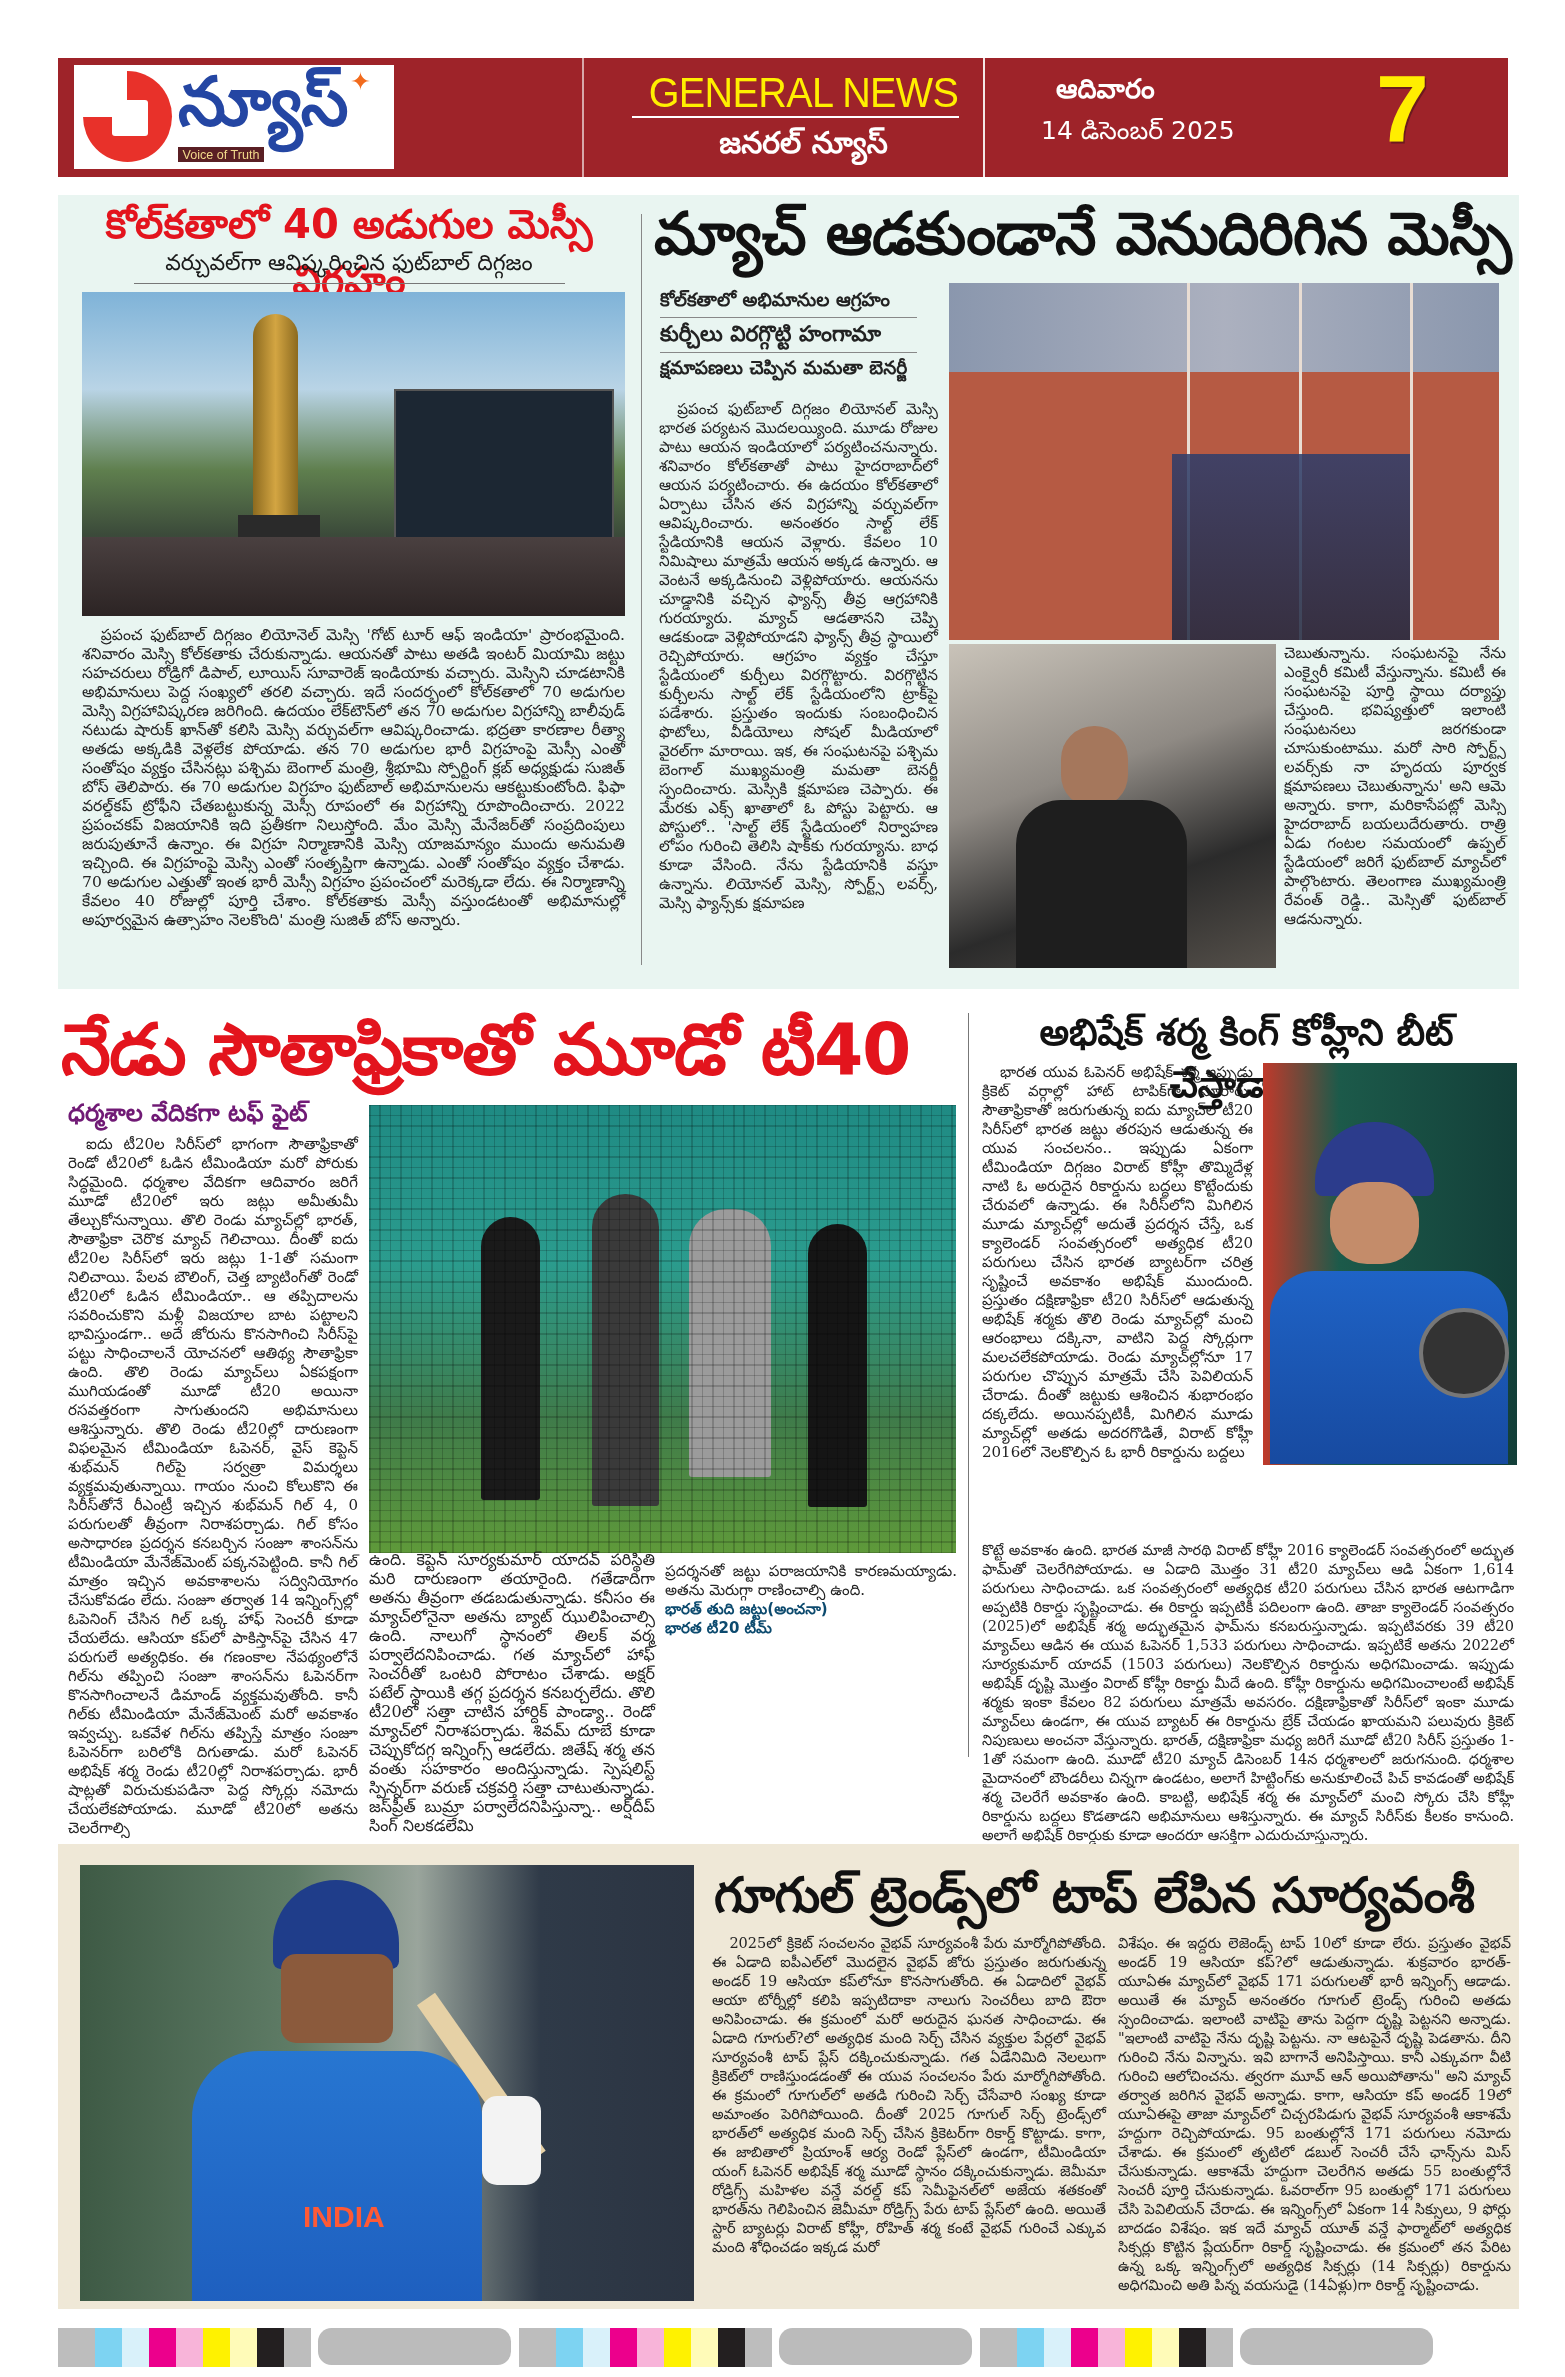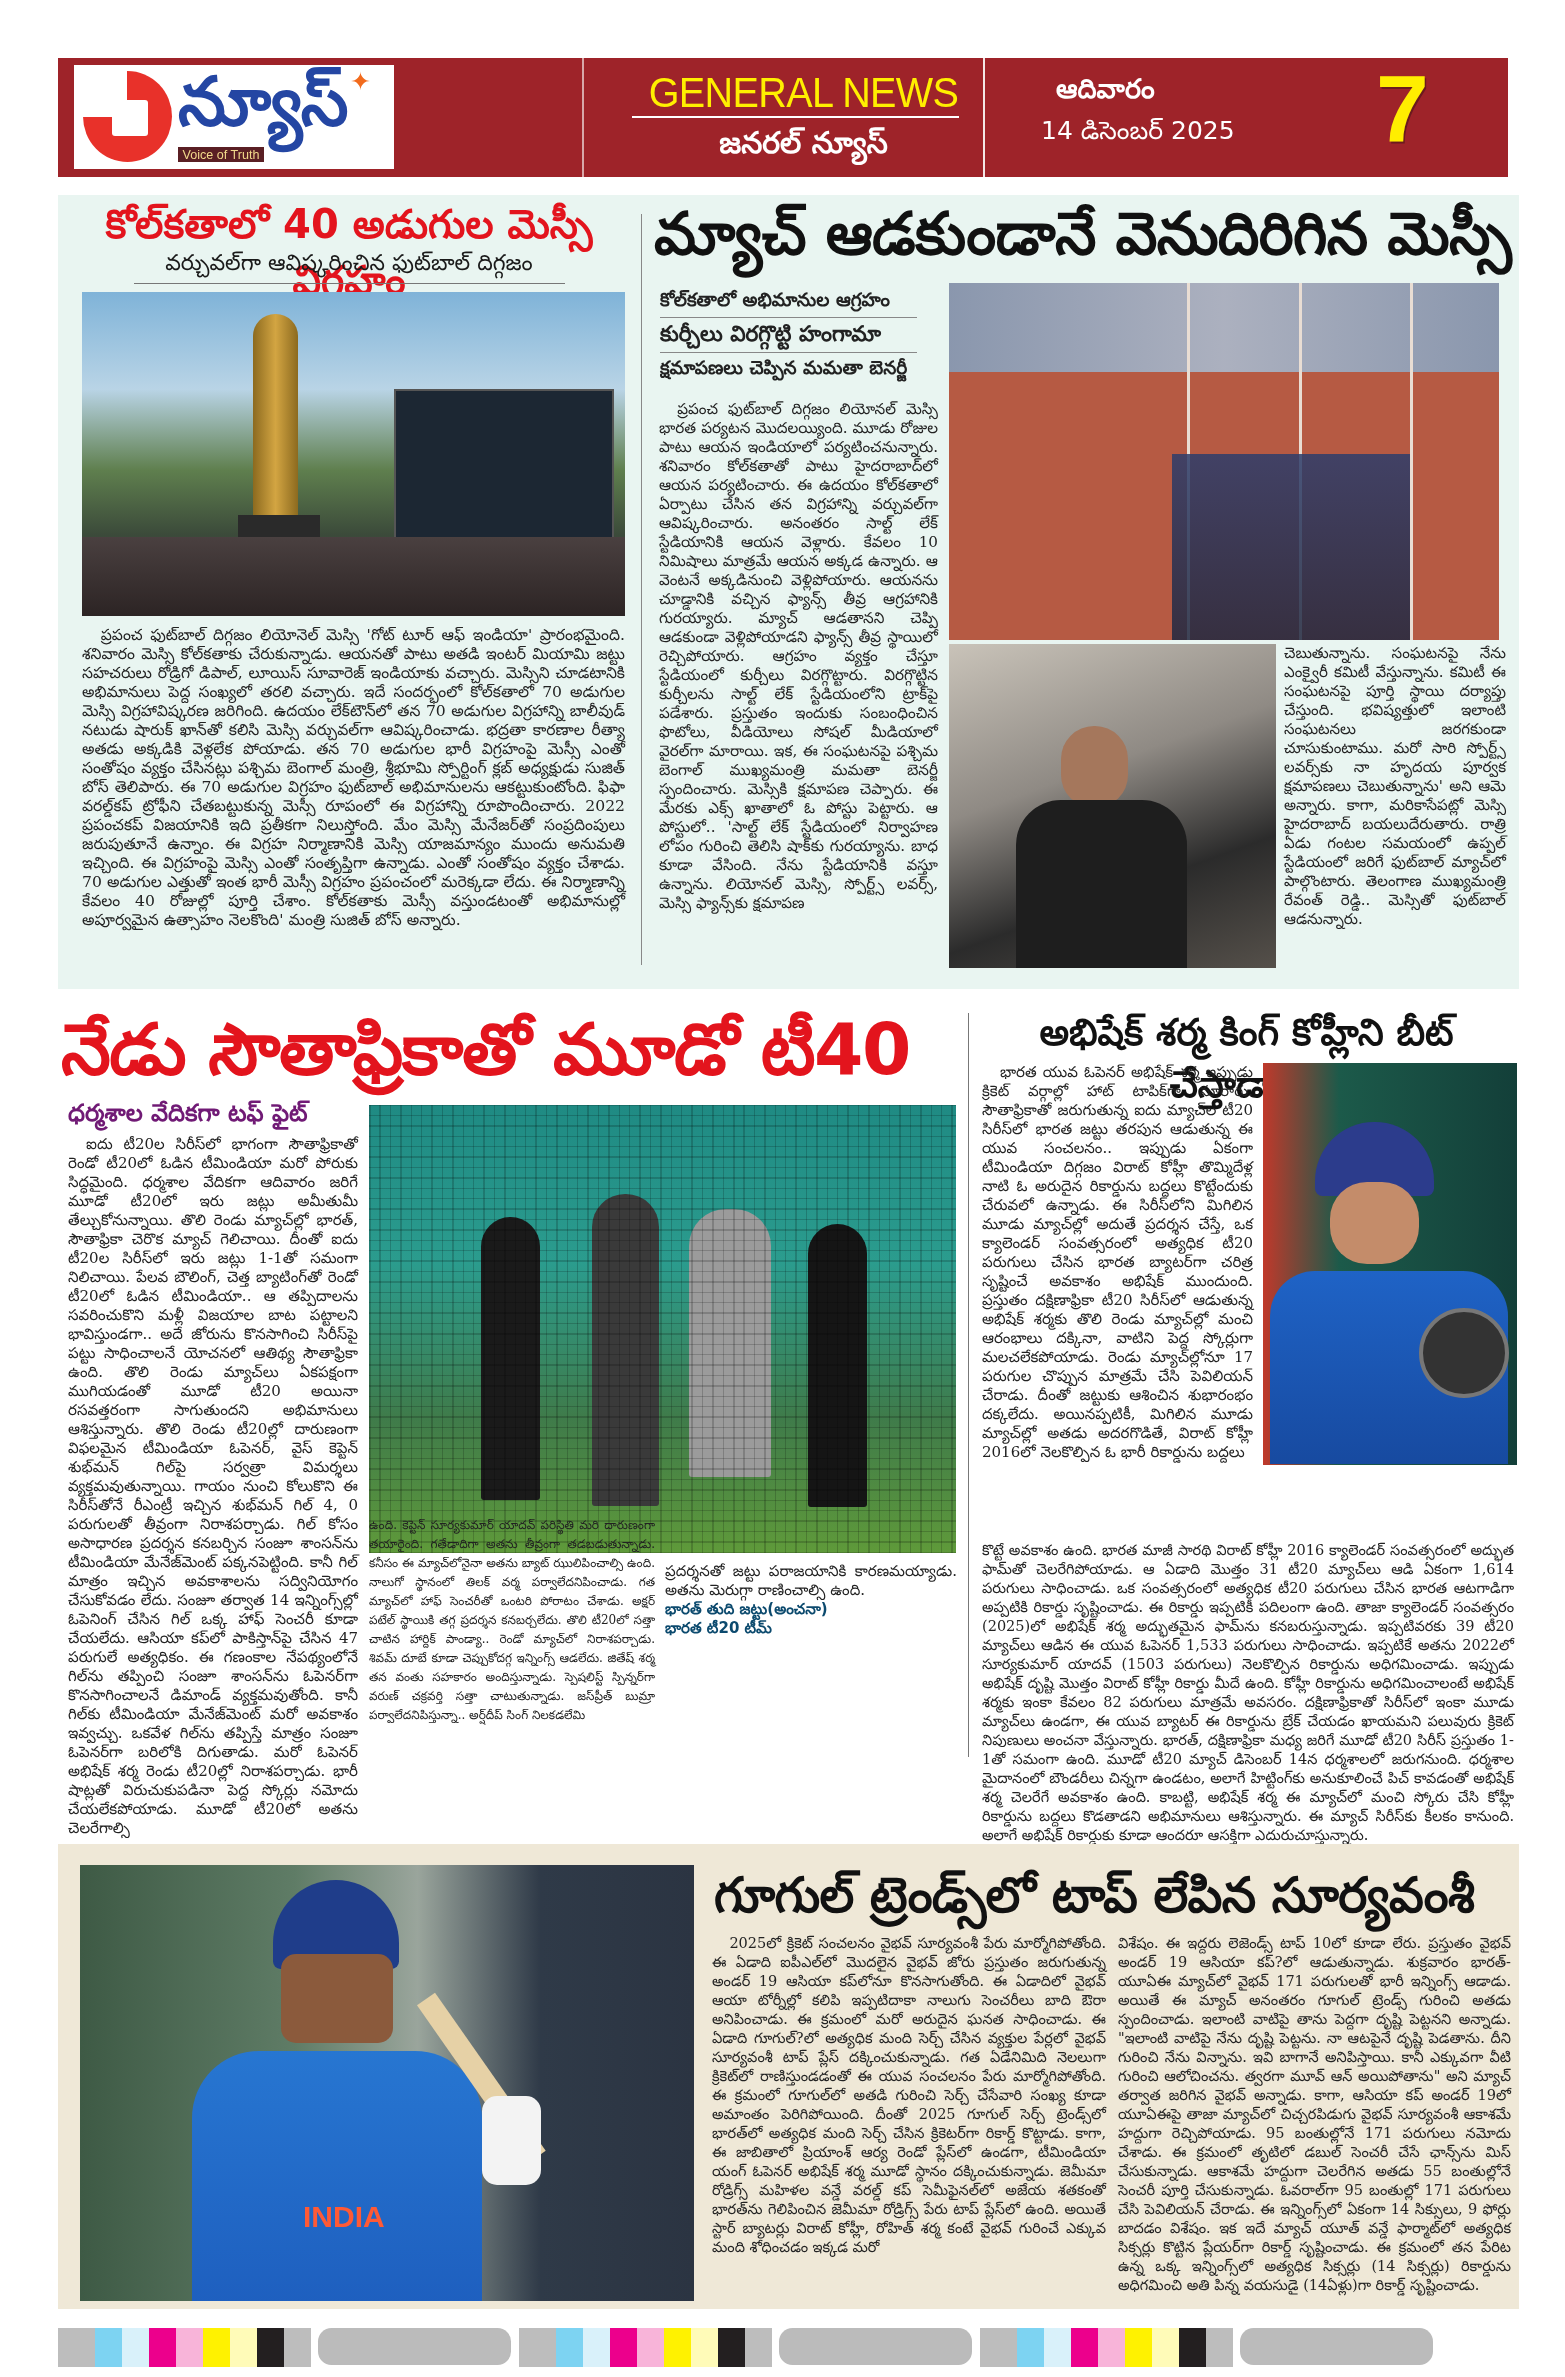--- a/index.html
+++ b/index.html
@@ -133,21 +133,21 @@
   <div style="position:absolute;left:112px;top:112px;width:59px;height:283px;background:#1a1a1a;border-radius:30px 30px 3px 3px;"></div>
   <div style="position:absolute;left:223px;top:89px;width:67px;height:312px;background:#3a3a3a;border-radius:33px 33px 3px 3px;"></div>
   <div style="position:absolute;left:320px;top:104px;width:82px;height:268px;background:#9b9b9b;border-radius:37px 37px 3px 3px;"></div>
   <div style="position:absolute;left:439px;top:119px;width:59px;height:283px;background:#151515;border-radius:30px 30px 3px 3px;"></div>
   <div style="position:absolute;left:0;top:0;width:587px;height:448px;background-image:repeating-linear-gradient(0deg,rgba(0,0,0,.18) 0 1.5px,transparent 1.5px 10.4px),repeating-linear-gradient(90deg,rgba(0,0,0,.18) 0 1.5px,transparent 1.5px 10.4px);"></div>
 </div>
 
 <div class="abs body-text" style="left:68px;top:1135px;width:290px;height:684px;font-size:15px;line-height:19px;">
   <p>ఐదు టీ20ల సిరీస్‌లో భాగంగా సౌతాఫ్రికాతో రెండో టీ20లో ఓడిన టీమిండియా మరో పోరుకు సిద్ధమైంది. ధర్మశాల వేదికగా ఆదివారం జరిగే మూడో టీ20లో ఇరు జట్లు అమీతుమీ తేల్చుకోనున్నాయి. తొలి రెండు మ్యాచ్‌ల్లో భారత్, సౌతాఫ్రికా చెరొక మ్యాచ్ గెలిచాయి. దీంతో ఐదు టీ20ల సిరీస్‌లో ఇరు జట్లు 1-1తో సమంగా నిలిచాయి. పేలవ బౌలింగ్, చెత్త బ్యాటింగ్‌తో రెండో టీ20లో ఓడిన టీమిండియా.. ఆ తప్పిదాలను సవరించుకొని మళ్లీ విజయాల బాట పట్టాలని భావిస్తుండగా.. అదే జోరును కొనసాగించి సిరీస్‌పై పట్టు సాధించాలనే యోచనలో ఆతిథ్య సౌతాఫ్రికా ఉంది. తొలి రెండు మ్యాచ్‌లు ఏకపక్షంగా ముగియడంతో మూడో టీ20 అయినా రసవత్తరంగా సాగుతుందని అభిమానులు ఆశిస్తున్నారు. తొలి రెండు టీ20ల్లో దారుణంగా విఫలమైన టీమిండియా ఓపెనర్, వైస్ కెప్టెన్ శుభ్‌మన్ గిల్‌పై సర్వత్రా విమర్శలు వ్యక్తమవుతున్నాయి. గాయం నుంచి కోలుకొని ఈ సిరీస్‌తోనే రీఎంట్రీ ఇచ్చిన శుభ్‌మన్ గిల్ 4, 0 పరుగులతో తీవ్రంగా నిరాశపర్చాడు. గిల్ కోసం అసాధారణ ప్రదర్శన కనబర్చిన సంజూ శాంసన్‌ను టీమిండియా మేనేజ్‌మెంట్ పక్కనపెట్టింది. కానీ గిల్ మాత్రం ఇచ్చిన అవకాశాలను సద్వినియోగం చేసుకోవడం లేదు. సంజూ తర్వాత 14 ఇన్నింగ్స్‌ల్లో ఓపెనింగ్ చేసిన గిల్ ఒక్క హాఫ్ సెంచరీ కూడా చేయలేదు. ఆసియా కప్‌లో పాకిస్తాన్‌పై చేసిన 47 పరుగులే అత్యధికం. ఈ గణంకాల నేపథ్యంలోనే గిల్‌ను తప్పించి సంజూ శాంసన్‌ను ఓపెనర్‌గా కొనసాగించాలనే డిమాండ్ వ్యక్తమవుతోంది. కానీ గిల్‌కు టీమిండియా మేనేజ్‌మెంట్ మరో అవకాశం ఇవ్వచ్చు. ఒకవేళ గిల్‌ను తప్పిస్తే మాత్రం సంజూ ఓపెనర్‌గా బరిలోకి దిగుతాడు. మరో ఓపెనర్ అభిషేక్ శర్మ రెండు టీ20ల్లో నిరాశపర్చాడు. భారీ షాట్లతో విరుచుకుపడినా పెద్ద స్కోర్లు నమోదు చేయలేకపోయాడు. మూడో టీ20లో అతను చెలరేగాల్సి</p>
 </div>
-<div class="abs body-text" style="left:369px;top:1516px;width:286px;height:253px;font-size:12px;line-height:19px;">
+<div class="abs body-text" style="left:369px;top:1550px;width:286px;height:253px;font-size:16px;line-height:19px;">
   <p style="text-indent:0;">ఉంది. కెప్టెన్ సూర్యకుమార్ యాదవ్ పరిస్థితి మరి దారుణంగా తయారైంది. గతేడాదిగా అతను తీవ్రంగా తడబడుతున్నాడు. కనీసం ఈ మ్యాచ్‌లోనైనా అతను బ్యాట్ ఝులిపించాల్సి ఉంది. నాలుగో స్థానంలో తిలక్ వర్మ పర్వాలేదనిపించాడు. గత మ్యాచ్‌లో హాఫ్ సెంచరీతో ఒంటరి పోరాటం చేశాడు. అక్షర్ పటేల్ స్థాయికి తగ్గ ప్రదర్శన కనబర్చలేదు. తొలి టీ20లో సత్తా చాటిన హార్దిక్ పాండ్యా.. రెండో మ్యాచ్‌లో నిరాశపర్చాడు. శివమ్ దూబే కూడా చెప్పుకోదగ్గ ఇన్నింగ్స్ ఆడలేదు. జితేష్ శర్మ తన వంతు సహకారం అందిస్తున్నాడు. స్పెషలిస్ట్ స్పిన్నర్‌గా వరుణ్ చక్రవర్తి సత్తా చాటుతున్నాడు. జస్‌ప్రీత్ బుమ్రా పర్వాలేదనిపిస్తున్నా.. అర్ష్‌దీప్ సింగ్ నిలకడలేమి</p>
 </div>
 <div class="abs body-text" style="left:665px;top:1562px;width:292px;height:268px;font-size:15px;line-height:19px;">
   <p style="text-indent:0;">ప్రదర్శనతో జట్టు పరాజయానికి కారణమయ్యాడు. అతను మెరుగ్గా రాణించాల్సి ఉంది.</p>
   <div class="red-sub">భారత్ తుది జట్టు(అంచనా)</div>
   <div class="red-sub">భారత టీ20 టీమ్</div>
 </div>
 
 <div class="abs vrule2"></div>
 

